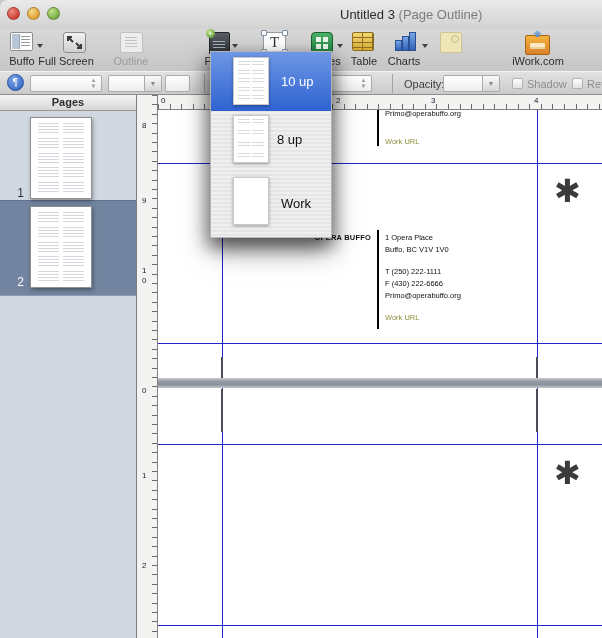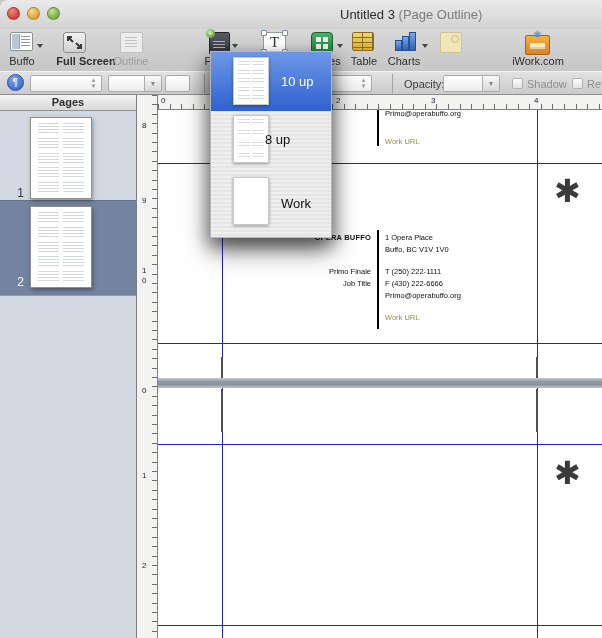--- a/index.html
+++ b/index.html
@@ -152,21 +152,21 @@
   <div class="abs ticon i-view" style="left:10px;"></div>
   <div class="abs drop" style="left:37px;"></div>
   <div class="abs tlabel" style="left:2px;width:40px;">Buffo</div>
 
   <div class="abs ticon i-full" style="left:63px;">
     <svg width="21" height="19" viewBox="0 0 21 19">
         <path d="M4 8 L4 4 L8 4 M13 15 L17 15 L17 11" stroke="#3a3a3a" stroke-width="2" fill="none"></path>
         <path d="M4 4 L9 9 M17 15 L12 10" stroke="#3a3a3a" stroke-width="2"></path>
       </svg>
   </div>
-  <div class="abs tlabel" style="left:54px;width:64px;font-weight:bold;">Full Screen</div>
+  <div class="abs tlabel" style="left:34px;width:64px;">Full Screen</div>
 
   <div class="abs ticon i-outline" style="left:120px;"></div>
   <div class="abs tlabel dis" style="left:102px;width:58px;">Outline</div>
 
   <div class="abs ticon i-pages" style="left:209px;">
       <span class="plus">+</span>
     </div>
   <div class="abs drop" style="left:232px;"></div>
   <div class="abs tlabel" style="left:201px;width:38px;">Pages</div>
 
@@ -292,24 +292,20 @@
   <div class="abs carddiv" style="left:219px;top:0;height:36px;"></div>
   <div class="abs cardtext" style="left:227px;top:-2px;">Primo@operabuffo.org</div>
   <div class="abs cardtext urltext" style="left:227px;top:26px;">Work URL</div>
 
   <div class="abs carddiv" style="left:219px;top:120px;height:99px;"></div>
   <div class="abs cardtext right" style="left:127px;top:122px;"><span class="co">OPERA BUFFO</span></div>
   <div class="abs cardtext" style="left:227px;top:122px;">
     <div>1 Opera Place</div>
     <div>Buffo, BC V1V 1V0</div>
   </div>
-  <div class="abs cardtext right" style="left:127px;top:156px;">
-    <div>Primo Finale</div>
-    <div>Job Title</div>
-  </div>
   <div class="abs cardtext" style="left:227px;top:156px;">
     <div>T (250) 222-1111</div>
     <div>F (430) 222-6666</div>
     <div>Primo@operabuffo.org</div>
   </div>
   <div class="abs cardtext urltext" style="left:227px;top:202px;">Work URL</div>
 </div>
 
 <div class="abs pmenu">
   <div class="abs pmitem sel" style="top:0;height:59px;">
@@ -331,19 +327,19 @@
     <div class="abs mthumb" style="left:22px;top:4px;">
         <div class="tc"></div>
         <div class="tc"></div>
         <div class="tc"></div>
         <div class="tc"></div>
         <div class="tc"></div>
         <div class="tc"></div>
         <div class="tc"></div>
         <div class="tc"></div>
       </div>
-    <div class="abs pmlabel" style="left:54px;top:21px;">8 up</div>
+    <div class="abs pmlabel" style="left:66px;top:21px;">8 up</div>
   </div>
   <div class="abs pmitem" style="top:117px;height:68px;">
     <div class="abs mthumb blank" style="left:22px;top:8px;"></div>
     <div class="abs pmlabel" style="left:70px;top:27px;">Work</div>
   </div>
 </div>
 
 </body></html>

